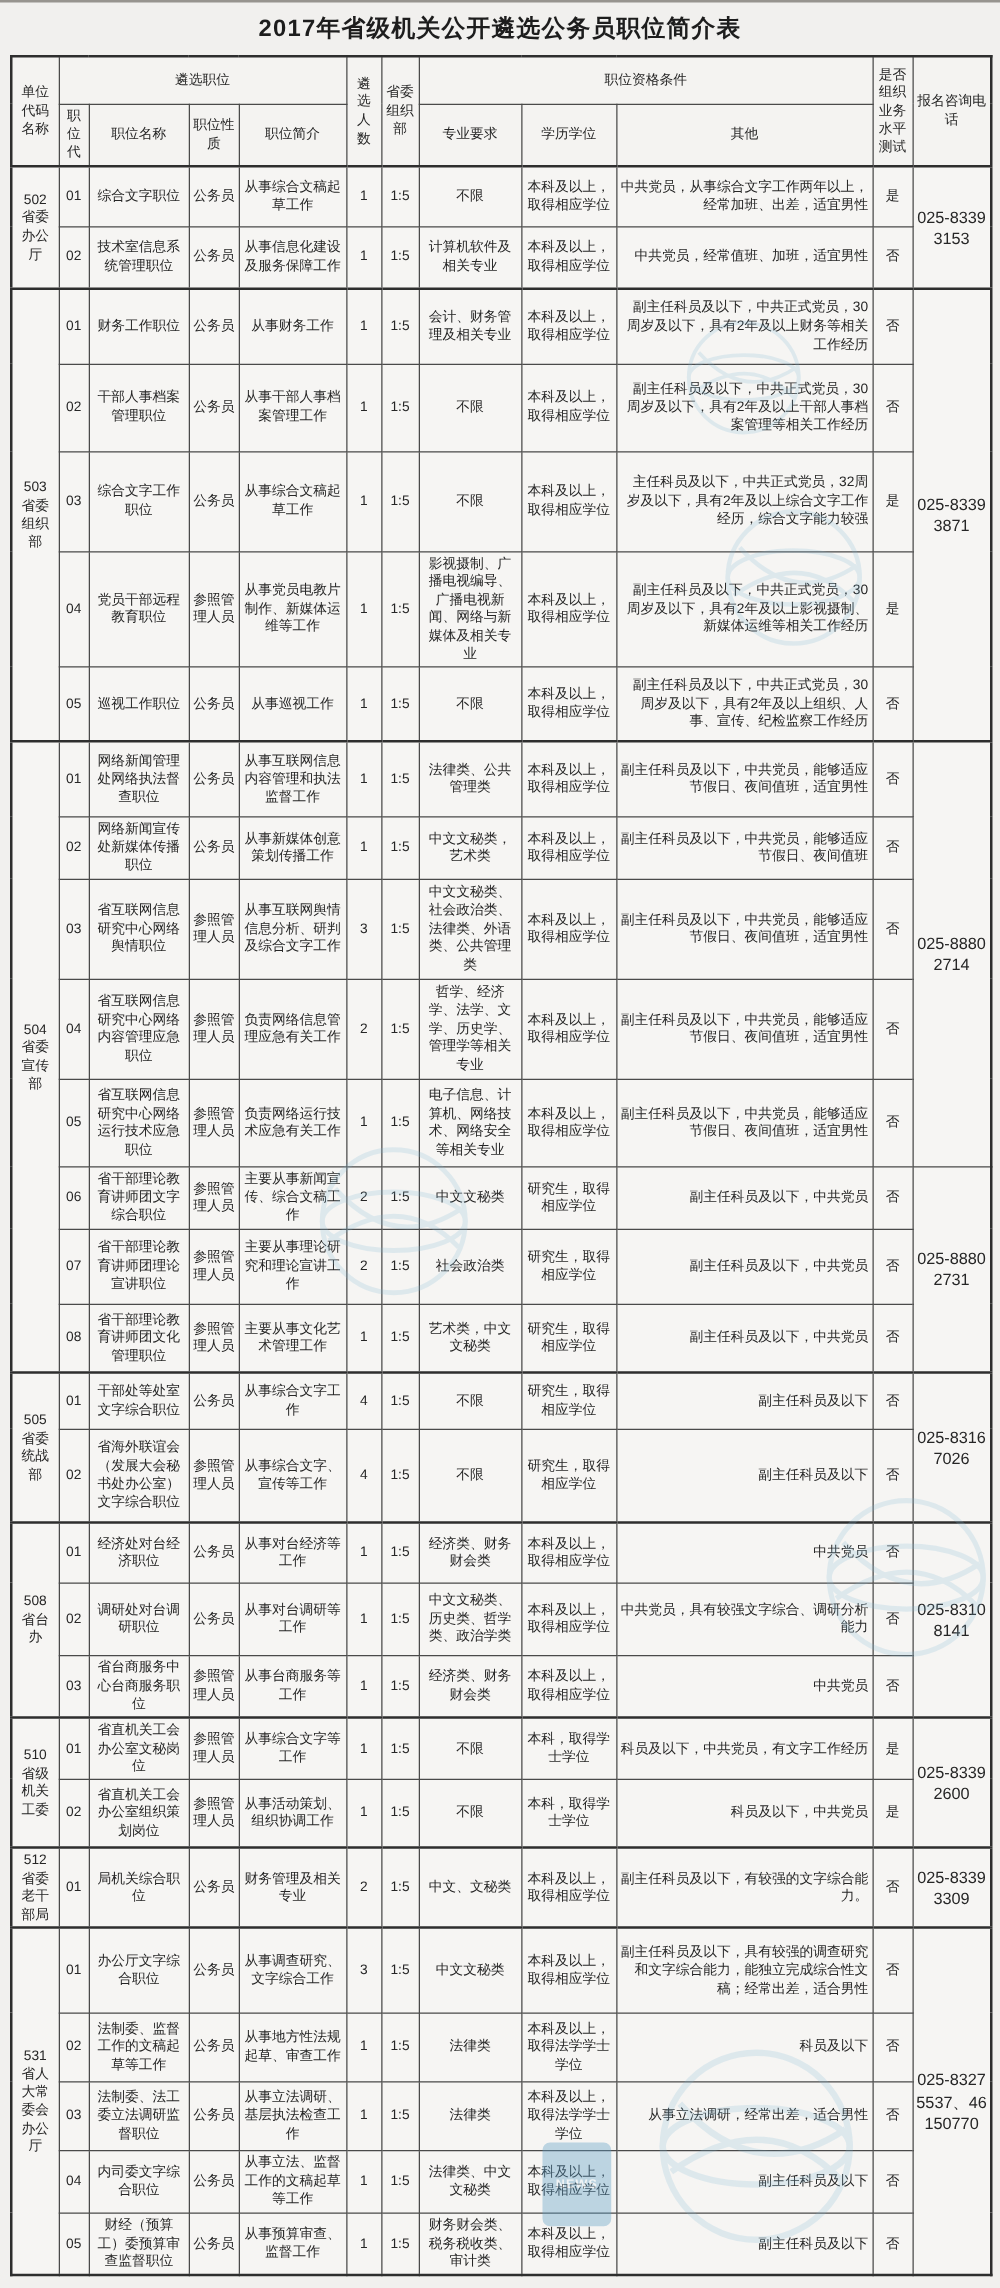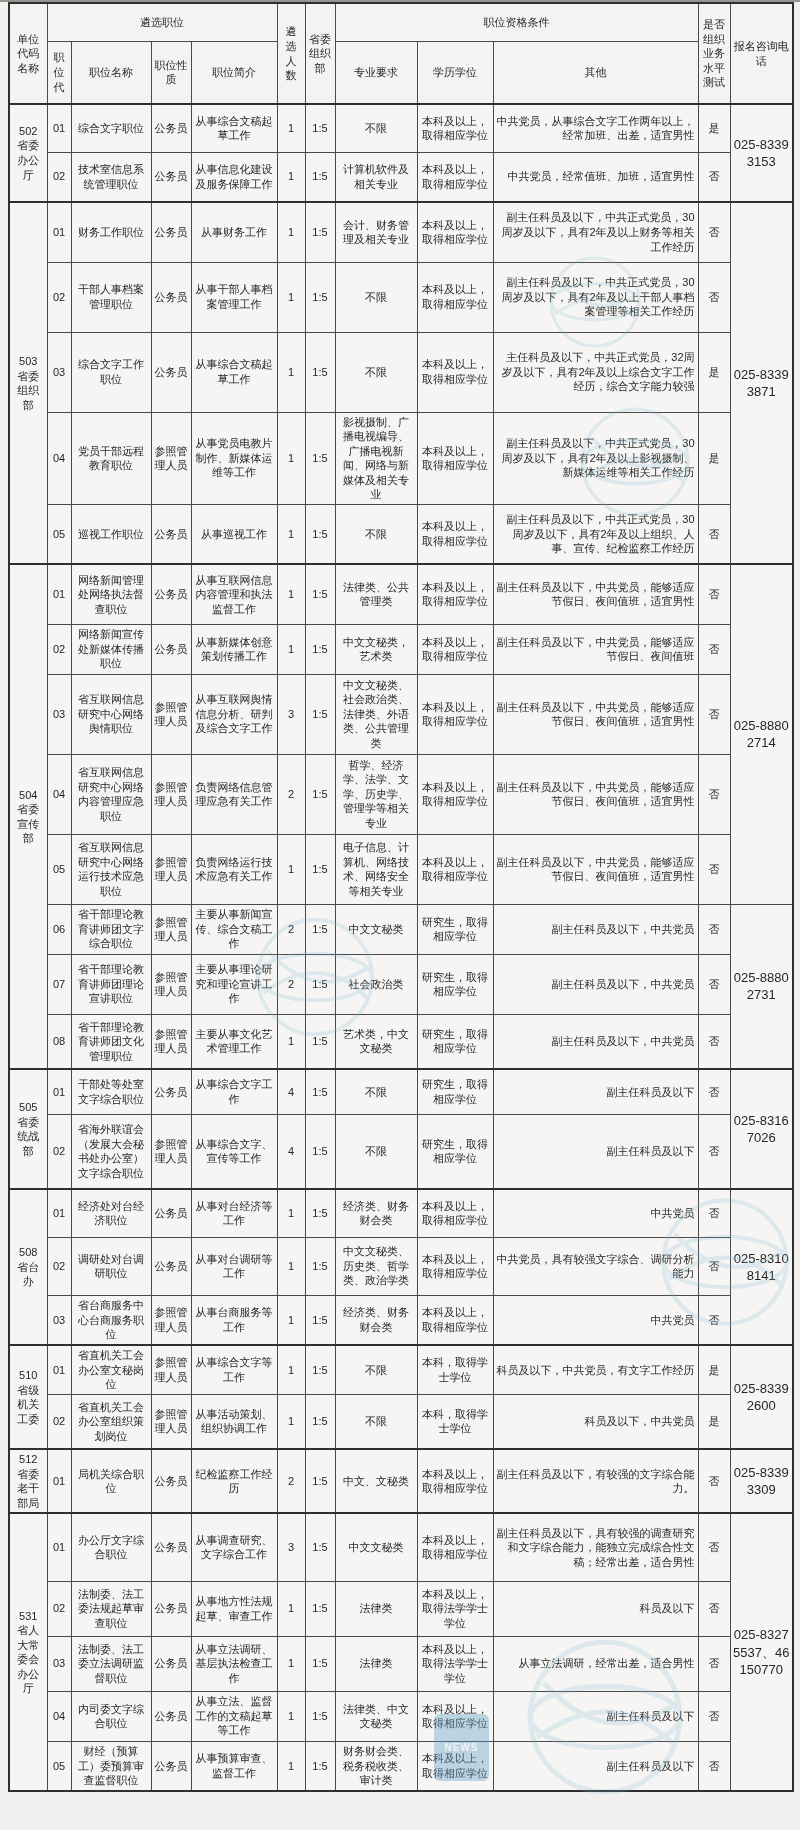--- a/index.html
+++ b/index.html
@@ -40,21 +40,21 @@
     font-size:11px;
     line-height:1.32;
     padding:2px 3px;
     text-align:center;
     vertical-align:middle;
     color:#262626;
     word-break:break-word;
     font-weight:normal;
   }
   thead tr.h1{height:38px;}
-  thead tr.h2{height:63px;}
+  thead tr.h2{height:50px;}
   thead th{background:#f4f3f1;}
   tr.group-start td{border-top:2px solid #2e2e2e;}
   td.c-unit{white-space:pre-line;font-size:11px;}
   td.c-other{text-align:right;}
   td.c-phone{font-size:13px;word-break:break-all;padding:1px;}
   td.c-count,td.c-ratio,td.c-code{font-size:11px;}
   .wm{
     position:absolute;
     pointer-events:none;
     opacity:0.20;
@@ -73,20 +73,21 @@
     align-items:center;
     justify-content:center;
     letter-spacing:1px;
   }
 </style>
 </head>
 <body>
 
 <div class="page">
 
+  <div class="title">2017年省级机关公开遴选公务员职位简介表</div>
 
   <table>
     <colgroup>
       <col style="width:38px">
         <col style="width:24px">
         <col style="width:80px">
       <col style="width:40px">
         <col style="width:86px">
         <col style="width:28px">
       <col style="width:30px">
@@ -399,21 +400,21 @@
           <td class="c-degree">本科，取得学士学位</td>
           <td class="c-other">科员及以下，中共党员</td>
           <td class="c-test">是</td>
         </tr>
         <tr class="group-start" style="height: 52px; margin-left: 24px;">
           <td class="c-unit">512
 省委老干部局</td>
           <td class="c-code">01</td>
           <td class="c-name">局机关综合职位</td>
           <td class="c-nature">公务员</td>
-          <td class="c-intro">纪检监察工作经历</td>
+          <td class="c-intro">财务管理及相关专业</td>
           <td class="c-count">2</td>
           <td class="c-ratio">1:5</td>
           <td class="c-major">中文、文秘类</td>
           <td class="c-degree">本科及以上，取得相应学位</td>
           <td class="c-other">副主任科员及以下，有较强的文字综合能力。</td>
           <td class="c-test">否</td>
           <td class="c-phone">025-83393309</td>
         </tr>
         <tr class="group-start" style="height: 68px;">
           <td class="c-unit" rowspan="5">531
@@ -425,21 +426,21 @@
           <td class="c-count">3</td>
           <td class="c-ratio">1:5</td>
           <td class="c-major">中文文秘类</td>
           <td class="c-degree">本科及以上，取得相应学位</td>
           <td class="c-other">副主任科员及以下，具有较强的调查研究和文字综合能力，能独立完成综合性文稿；经常出差，适合男性</td>
           <td class="c-test">否</td>
           <td class="c-phone" rowspan="5">025-83275537、46150770</td>
         </tr>
         <tr style="height: 55px;">
           <td class="c-code">02</td>
-          <td class="c-name">法制委、法工委法规起草审查职位</td>
+          <td class="c-name">法制委、监督工作的文稿起草等工作</td>
           <td class="c-nature">公务员</td>
           <td class="c-intro">从事地方性法规起草、审查工作</td>
           <td class="c-count">1</td>
           <td class="c-ratio">1:5</td>
           <td class="c-major">法律类</td>
           <td class="c-degree">本科及以上，取得法学学士学位</td>
           <td class="c-other">科员及以下</td>
           <td class="c-test">否</td>
         </tr>
         <tr style="height: 55px;">

